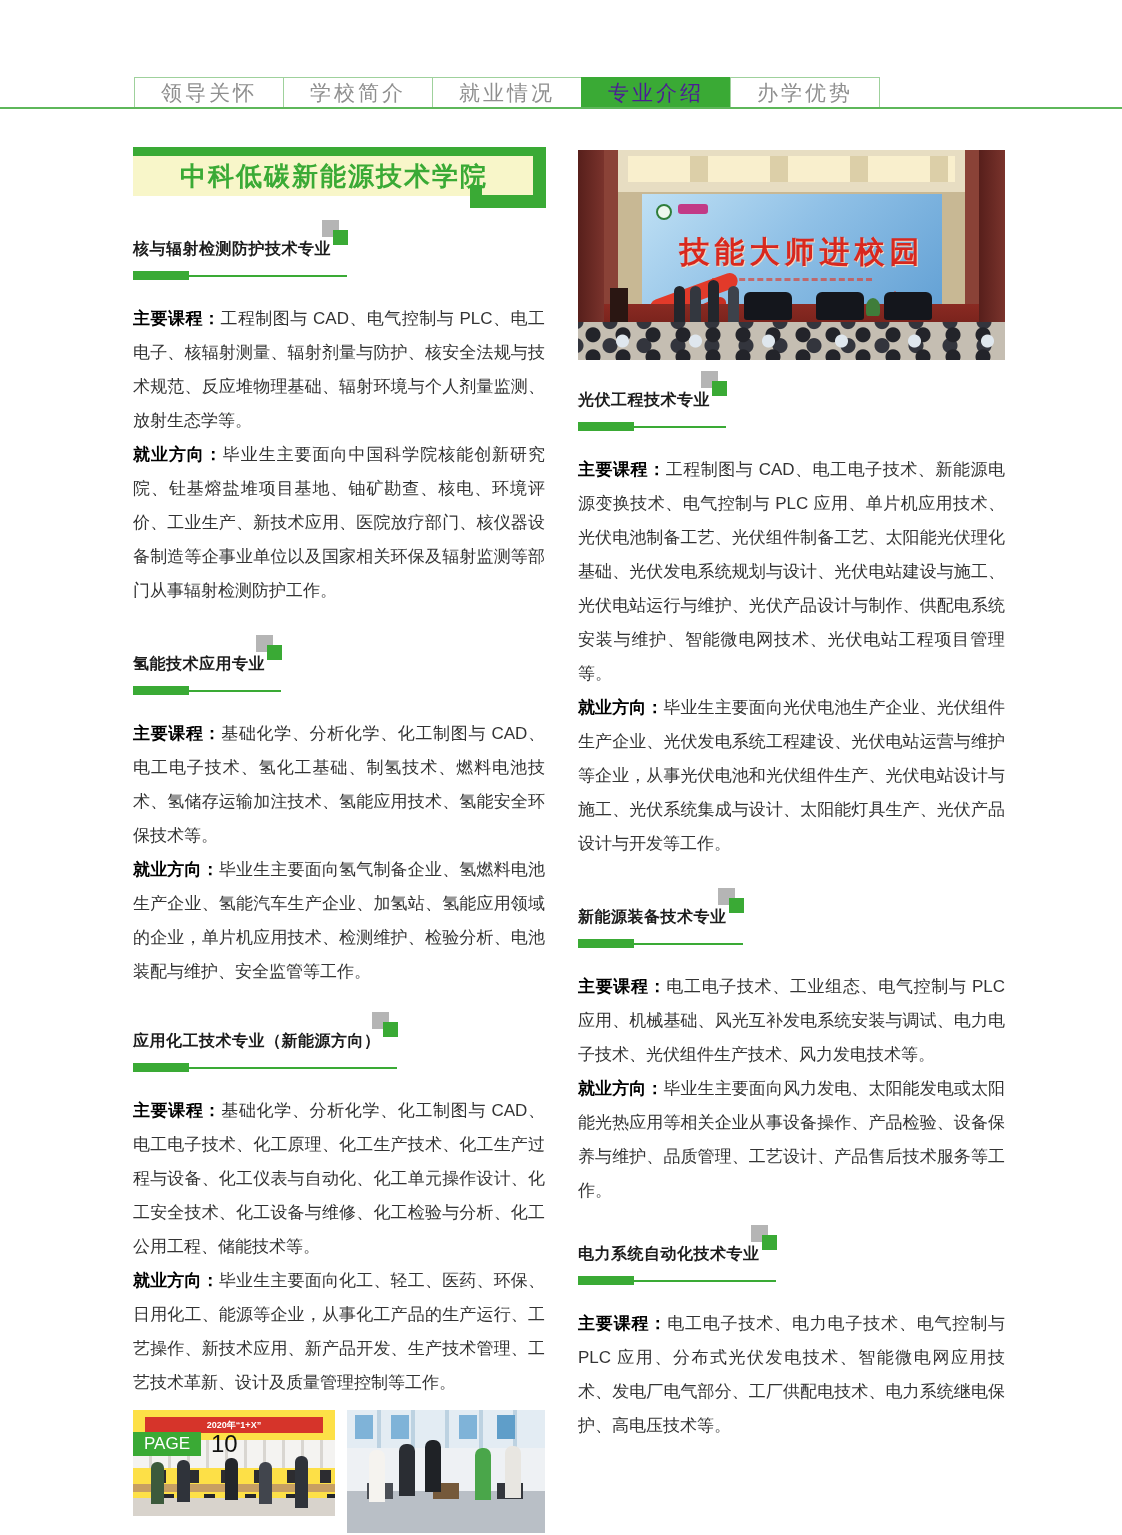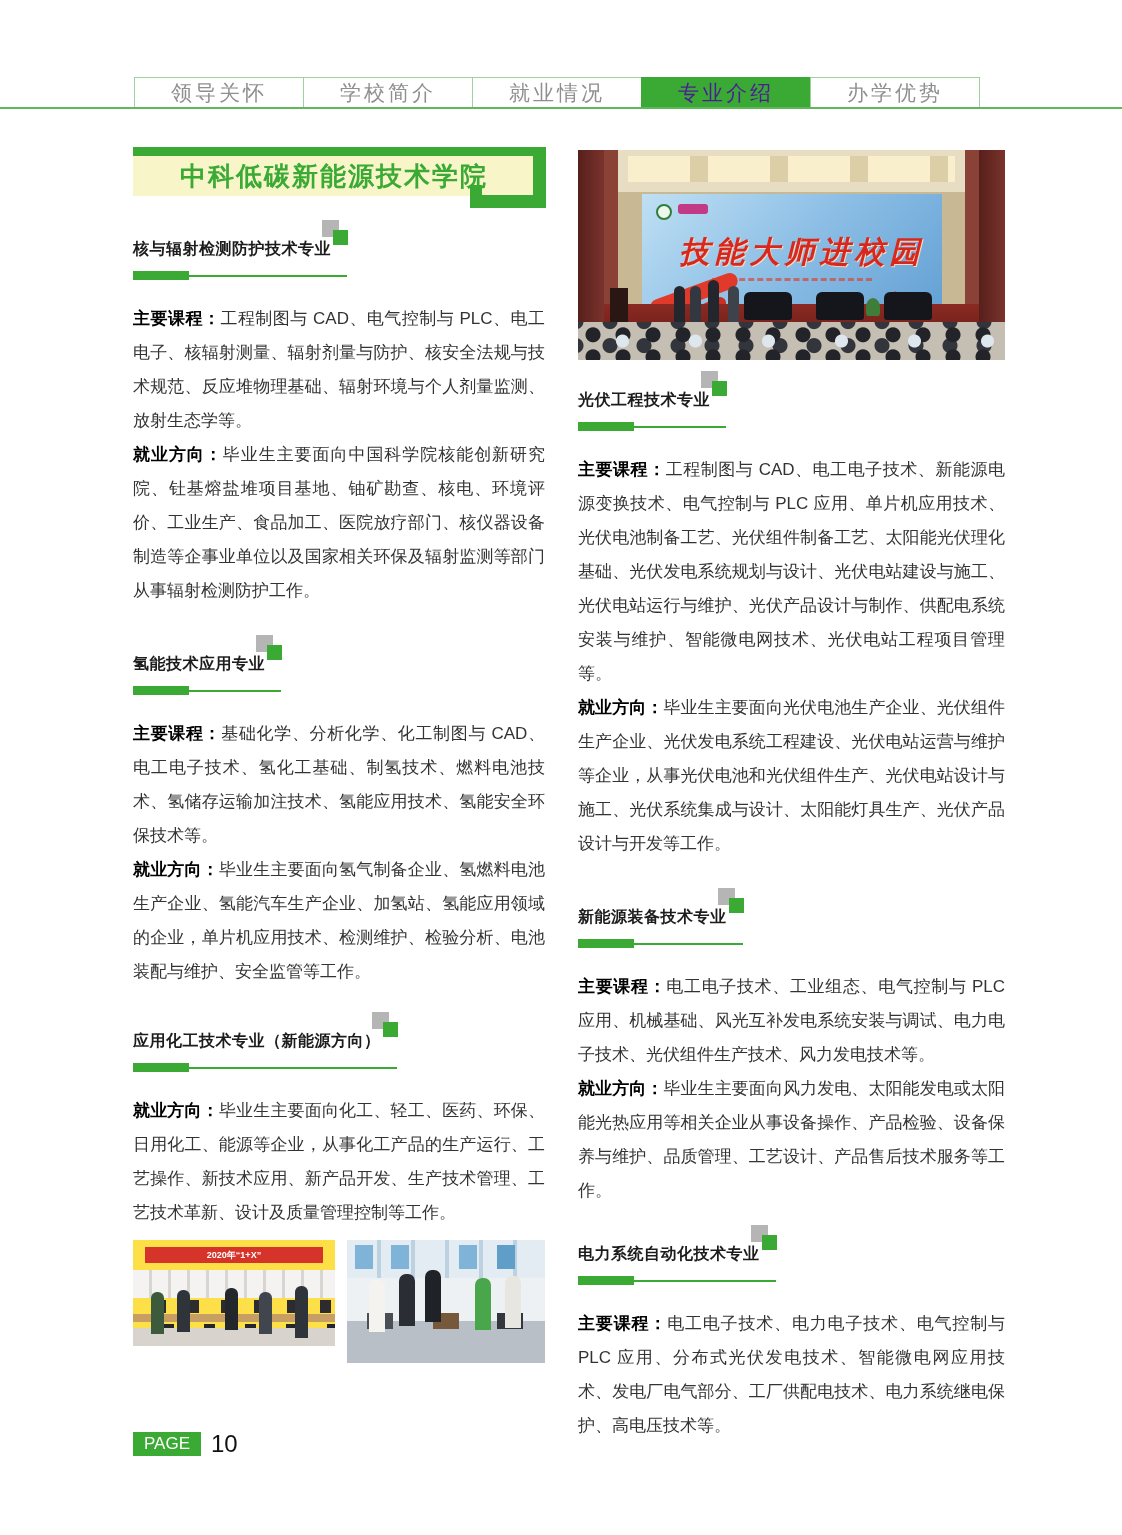--- a/index.html
+++ b/index.html
@@ -2,21 +2,21 @@
 <html><head>
 <meta charset="utf-8">
 <style>
   html,body{margin:0;padding:0;background:#ffffff;}
   .page{position:relative;width:1122px;height:1535px;background:#fff;overflow:hidden;
         font-family:"Liberation Sans","DejaVu Sans",sans-serif;color:#333;}
 
   
   .hairline{position:absolute;left:0;top:107px;width:1122px;height:2px;background:#5eb75a;}
   .tabbar{position:absolute;left:135px;top:77px;display:flex;}
-  .tab{box-sizing:border-box;width:170px;height:31px;margin-left:-1px;
+  .tab{box-sizing:border-box;width:150px;height:31px;margin-left:-1px;
        border:1px solid #9fd19c;background:#fff;display:flex;align-items:center;justify-content:center;
        font-family:"Liberation Serif","DejaVu Serif",serif;font-size:21px;color:#8f8f8f;letter-spacing:3px;}
   .tab.active{background:#3aaa35;border-color:#3aaa35;color:#4c1d95;}
 
   
   .banner{position:absolute;left:133px;top:147px;width:413px;height:62px;}
   .banner .btop{position:absolute;left:0;top:0;width:413px;height:9px;background:#3aaa35;}
   .banner .bbody{position:absolute;left:0;top:9px;width:402px;height:40px;background:#f8f6c9;}
   .banner .bright{position:absolute;right:0;top:0;width:13px;height:61px;background:#3aaa35;}
   .banner .bbottom{position:absolute;right:0;top:48px;width:76px;height:13px;background:#3aaa35;}
@@ -52,21 +52,21 @@
   .pilL,.pilR{position:absolute;top:0;width:26px;height:100%;background:linear-gradient(90deg,#571f1b,#7a332c);}
   .pilL{left:0;} .pilR{right:0;}
   .pilL2,.pilR2{position:absolute;top:0;width:14px;height:100%;background:#8a4237;}
   .pilL2{left:26px;} .pilR2{right:26px;}
   .ceiling{position:absolute;left:40px;right:40px;top:0;height:42px;background:#e7ddc2;}
   .coffers{position:absolute;left:50px;right:50px;top:6px;height:26px;
       background:repeating-linear-gradient(90deg,#f9efcd 0 62px,#dccfa8 62px 80px);}
   .screen{position:absolute;left:64px;top:44px;width:300px;height:136px;
       background:linear-gradient(135deg,#bfe0f4 0%,#8fc0e6 45%,#5f9ed3 100%);}
   .scr-title{position:absolute;left:0;right:0;top:38px;text-align:center;
-      font-family:"Liberation Serif","DejaVu Serif",serif;font-style:italic;font-weight:bold;
+      font-family:"Liberation Serif","DejaVu Serif",serif;font-weight:bold;
       font-size:30px;letter-spacing:5px;color:#d8281e;text-shadow:1px 1px 0 #f7d9c2;white-space:nowrap;padding-left:20px;}
   .scr-sub{position:absolute;left:70px;right:70px;top:84px;height:0;border-top:3px dashed #d8473a;opacity:.7;}
   .scr-logo1{position:absolute;left:14px;top:10px;width:12px;height:12px;border-radius:50%;background:#eef7ee;border:2px solid #2f7d3a;}
   .scr-logo2{position:absolute;left:36px;top:10px;width:30px;height:10px;background:#c23a86;border-radius:3px;}
   .ribbon{position:absolute;left:6px;top:92px;width:92px;height:16px;background:#e23a2a;border-radius:8px;transform:rotate(-20deg);}
   .ribbon2{position:absolute;left:30px;top:112px;width:56px;height:12px;background:#c92f22;border-radius:6px;transform:rotate(-24deg);}
   .star1{position:absolute;right:40px;top:100px;width:14px;height:14px;background:#e23a2a;transform:rotate(45deg);}
   .star2{position:absolute;right:20px;top:112px;width:9px;height:9px;background:#f6c54a;transform:rotate(45deg);}
   .stage{position:absolute;left:26px;right:26px;bottom:24px;height:32px;background:linear-gradient(#8a2a22,#6f1f19);}
   .chair{position:absolute;bottom:40px;width:48px;height:28px;background:#14161c;border-radius:6px 6px 3px 3px;}
@@ -144,21 +144,21 @@
       <div class="sec-head">
         <h2 class="sec-title">核与辐射检测防护技术专业</h2>
         <span class="sq-gray"></span>
         <span class="sq-green"></span>
         <div class="rule">
             <span class="rule-thick"></span>
             <span class="rule-thin"></span>
           </div>
       </div>
       <p class="sec-body"><strong>主要课程：</strong><span>工程制图与 CAD、电气控制与 PLC、电工电子、核辐射测量、辐射剂量与防护、核安全法规与技术规范、反应堆物理基础、辐射环境与个人剂量监测、放射生态学等。</span></p>
-      <p class="sec-body"><strong>就业方向：</strong><span>毕业生主要面向中国科学院核能创新研究院、钍基熔盐堆项目基地、铀矿勘查、核电、环境评价、工业生产、食品加工、医院放疗部门、核仪器设备制造等企事业单位以及国家相关环保及辐射监测等部门从事辐射检测防护工作。</span></p>
+      <p class="sec-body"><strong>就业方向：</strong><span>毕业生主要面向中国科学院核能创新研究院、钍基熔盐堆项目基地、铀矿勘查、核电、环境评价、工业生产、新技术应用、医院放疗部门、核仪器设备制造等企事业单位以及国家相关环保及辐射监测等部门从事辐射检测防护工作。</span></p>
     </section>
 
     <section class="sec m40">
       <div class="sec-head">
         <h2 class="sec-title">氢能技术应用专业</h2>
         <span class="sq-gray"></span>
         <span class="sq-green"></span>
         <div class="rule">
             <span class="rule-thick"></span>
             <span class="rule-thin"></span>
@@ -171,20 +171,21 @@
     <section class="sec m36">
       <div class="sec-head">
         <h2 class="sec-title">应用化工技术专业（新能源方向）</h2>
         <span class="sq-gray"></span>
         <span class="sq-green"></span>
         <div class="rule">
             <span class="rule-thick"></span>
             <span class="rule-thin"></span>
           </div>
       </div>
+      <p class="sec-body"><strong>主要课程：</strong><span>基础化学、分析化学、化工制图与 CAD、电工电子技术、化工原理、化工生产技术、化工生产过程与设备、化工仪表与自动化、化工单元操作设计、化工安全技术、化工设备与维修、化工检验与分析、化工公用工程、储能技术等。</span></p>
       <p class="sec-body"><strong>就业方向：</strong><span>毕业生主要面向化工、轻工、医药、环保、日用化工、能源等企业，从事化工产品的生产运行、工艺操作、新技术应用、新产品开发、生产技术管理、工艺技术革新、设计及质量管理控制等工作。</span></p>
     </section>
 
     <div class="photo-row">
       <div class="photo-cls">
         <div class="cls-banner">2020年“1+X”</div>
         <div class="cls-cab"></div>
         <div class="cls-mon"></div>
         <div class="cls-tab1"></div>
         <div class="cls-mon2"></div>

